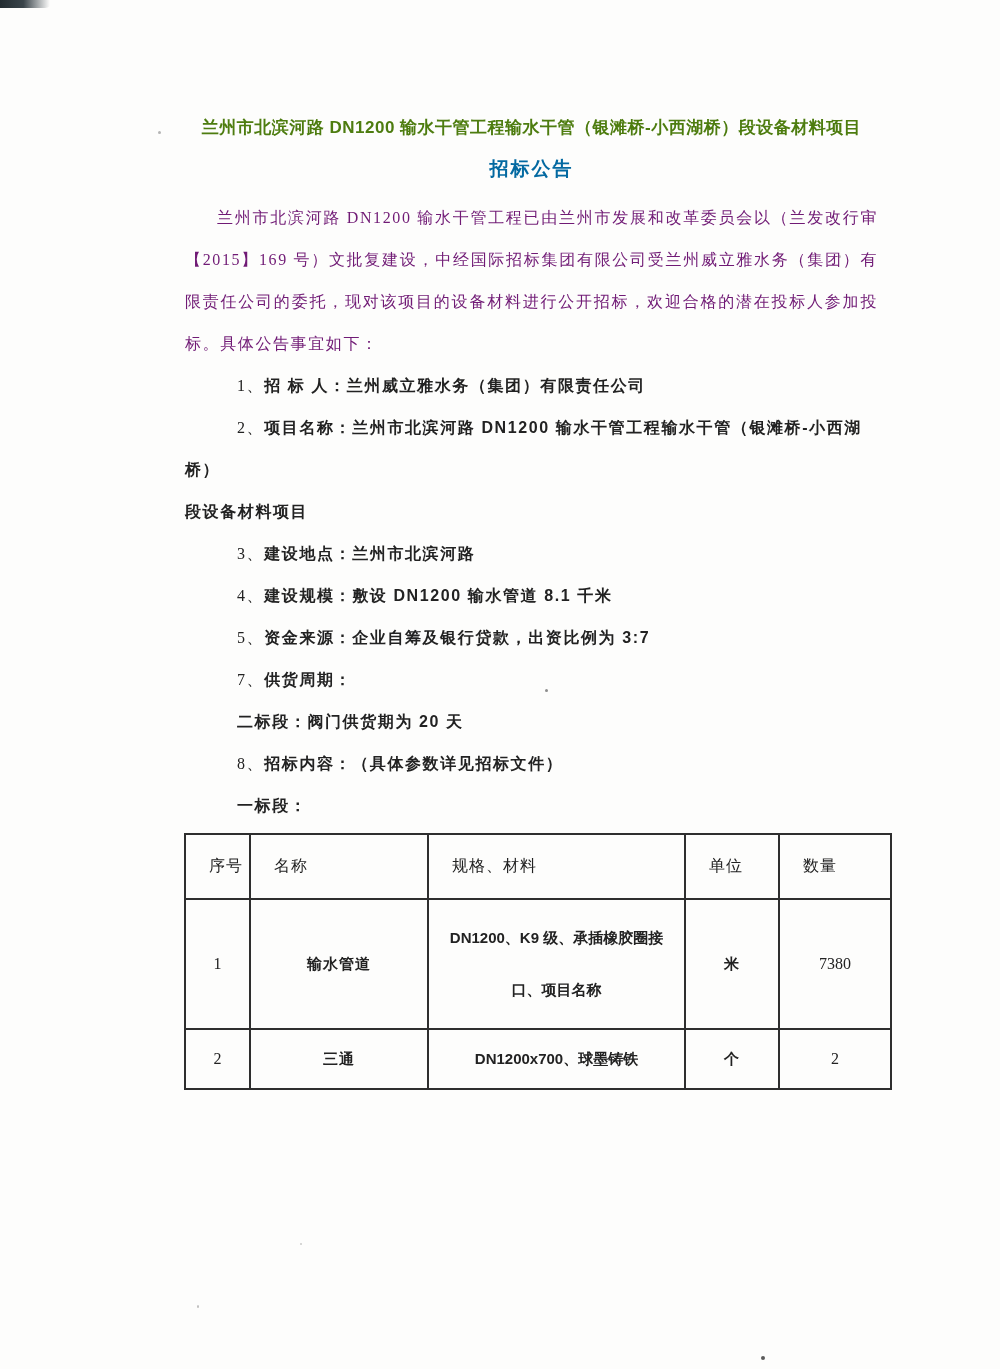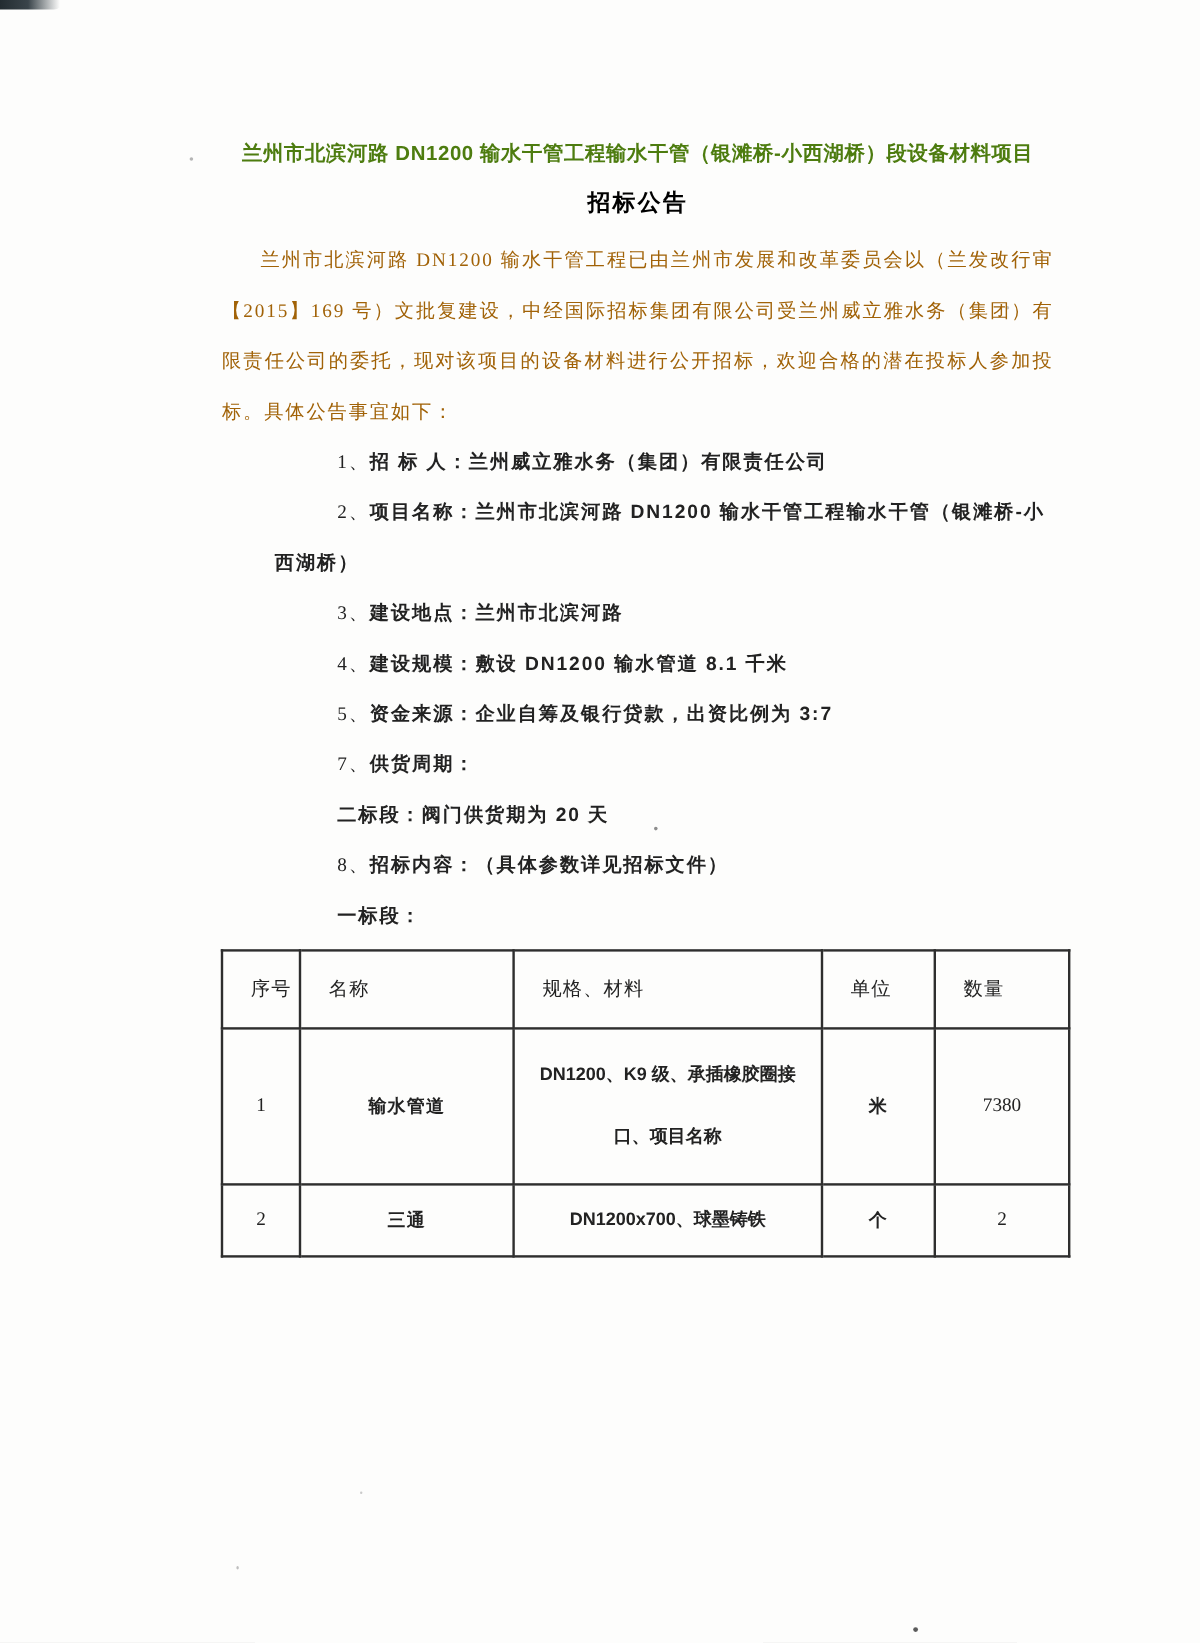--- a/index.html
+++ b/index.html
@@ -28,35 +28,35 @@
     text-align:center;
     font-size:17px;font-weight:bold;letter-spacing:0.5px;
     font-family:"Liberation Sans","DejaVu Sans",sans-serif;
     color:#4d7c0f;
   }
   .title2{
     margin-top:17px;
     text-align:center;
     font-size:19px;font-weight:bold;letter-spacing:2px;
     font-family:"Liberation Sans","DejaVu Sans",sans-serif;
-    color:#000000;
+    color:#0369a1;
   }
   .intro{
     margin-top:15px;
     font-size:16px;line-height:42px;letter-spacing:1.6px;
     text-align:justify;text-indent:2em;
-    color:#a16207;
+    color:#701a75;
   }
   .items{
     font-size:16px;line-height:42px;letter-spacing:1.6px;
     font-family:"Liberation Sans","DejaVu Sans",sans-serif;
     color:#222;
   }
   .items .heading{font-weight:bold;text-indent:52px;}
-  .item{font-weight:bold;text-indent:52px;margin-left:44px;}
+  .item{font-weight:bold;text-indent:52px;}
   .item.flush{text-indent:0;}
   .item .num{
     font-weight:normal;
     font-family:"Liberation Serif","DejaVu Serif",serif;
   }
   table.equip{
     margin-top:6px;
     border-collapse:collapse;
     table-layout:fixed;
     width:706px;
@@ -104,20 +104,21 @@
     <div class="title2">招标公告</div>
 
     <div class="intro">兰州市北滨河路 DN1200 输水干管工程已由兰州市发展和改革委员会以（兰发改行审【2015】169 号）文批复建设，中经国际招标集团有限公司受兰州威立雅水务（集团）有限责任公司的委托，现对该项目的设备材料进行公开招标，欢迎合格的潜在投标人参加投标。具体公告事宜如下：</div>
 
     <div class="items">
 
       <div class="item"><span class="num">1、</span><span>招 标 人：兰州威立雅水务（集团）有限责任公司</span></div>
 
       <div class="item"><span class="num">2、</span><span>项目名称：兰州市北滨河路 DN1200 输水干管工程输水干管（银滩桥-小西湖桥）</span></div>
 
+      <div class="item flush"><span>段设备材料项目</span></div>
 
       <div class="item"><span class="num">3、</span><span>建设地点：兰州市北滨河路</span></div>
 
       <div class="item"><span class="num">4、</span><span>建设规模：敷设 DN1200 输水管道 8.1 千米</span></div>
 
       <div class="item"><span class="num">5、</span><span>资金来源：企业自筹及银行贷款，出资比例为 3:7</span></div>
 
 
       <div class="item"><span class="num">7、</span><span>供货周期：</span></div>
 

